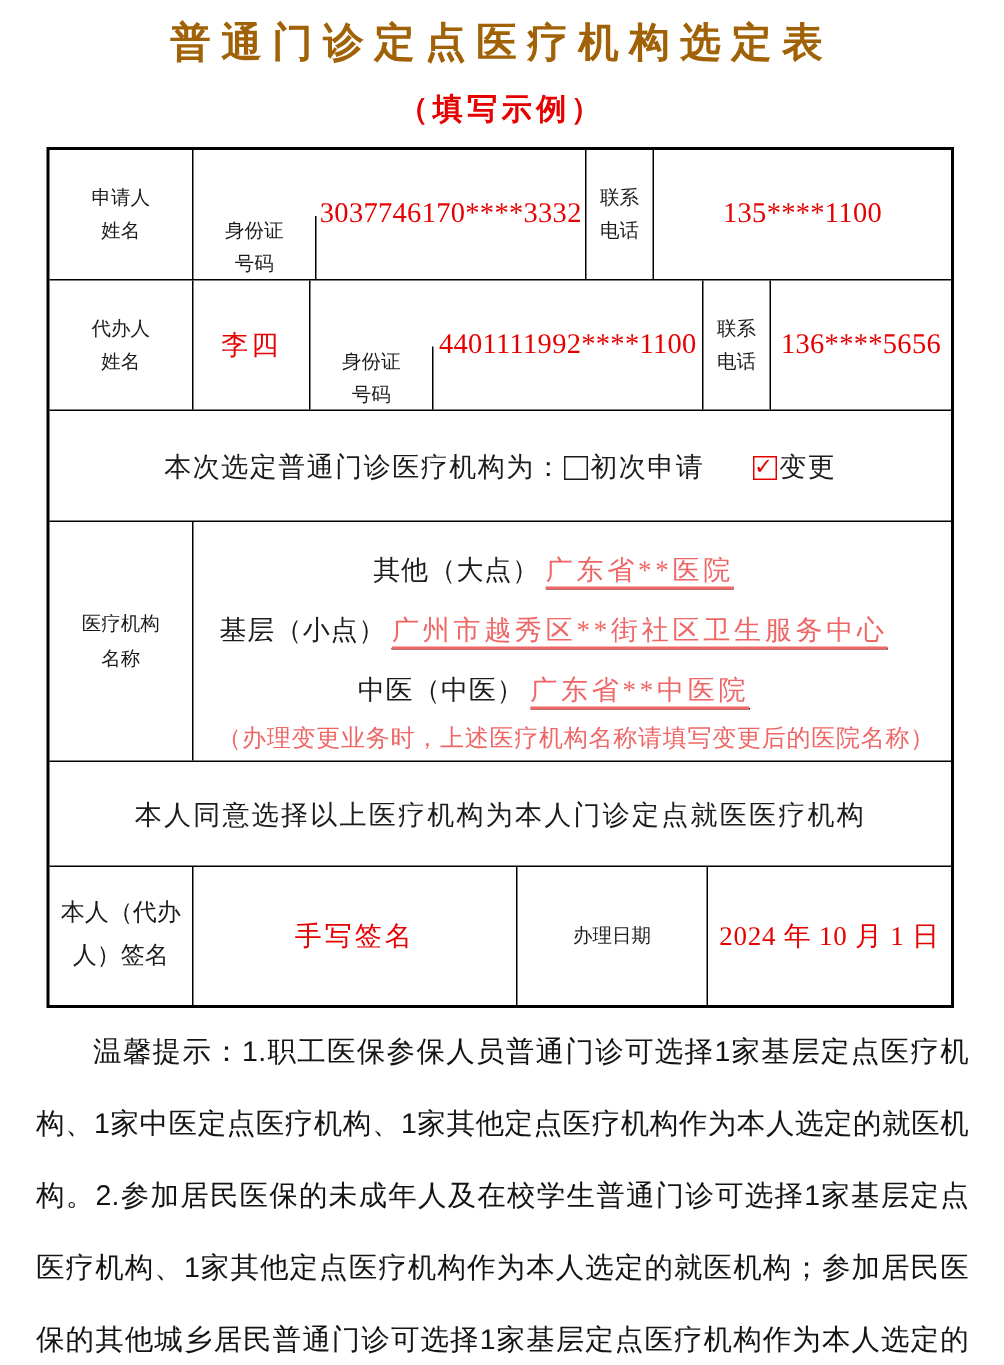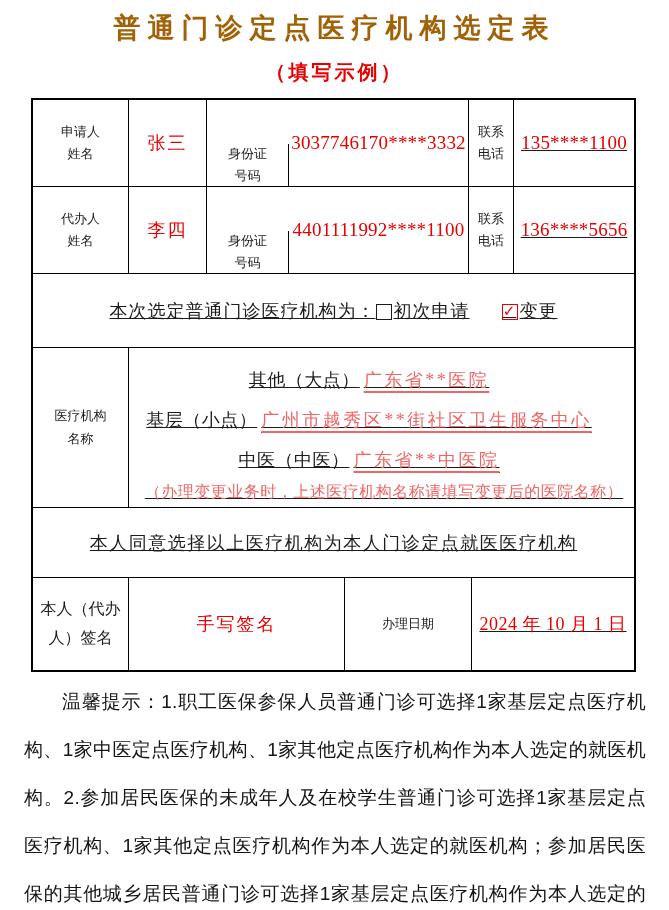--- a/index.html
+++ b/index.html
@@ -43,21 +43,21 @@
   .frow { display: flex; border-bottom: 1.5px solid #000; }
   .frow:last-child { border-bottom: none; }
   .fcell {
     border-right: 1.5px solid #000;
     display: flex;
     align-items: center;
     justify-content: center;
     text-align: center;
     padding: 2px;
   }
-  .fcell:last-child { border-right: none; text-decoration: underline; }
+  .fcell:last-child { border-right: none; }
 
   .r-person { height: 87px; }
   .r-type   { height: 74px; }
   .r-inst   { height: 160px; }
   .r-consent{ height: 70px; }
   .r-sign   { height: 92px; }
 
   .c-name-label  { width: 96px; }
   .c-name-value  { width: 78px; }
   .c-id-label    { width: 82px; margin-top: 44px; }
@@ -178,23 +178,20 @@
   <div class="title">普通门诊定点医疗机构选定表</div>
   <div class="subtitle">（填写示例）</div>
 
   <div class="ftable">
 
     <div class="frow r-person">
       <div class="fcell c-name-label">
         <span class="lbl">申请人
 姓名</span>
       </div>
-      <div class="fcell c-name-value">
-        <span class="red kai">张三</span>
-      </div>
       <div class="fcell c-id-label">
         <span class="lbl">身份证
 号码</span>
       </div>
       <div class="fcell c-id-value">
         <span class="red num">3037746170****3332</span>
       </div>
       <div class="fcell c-phone-label">
         <span class="lbl">联系
 电话</span>

